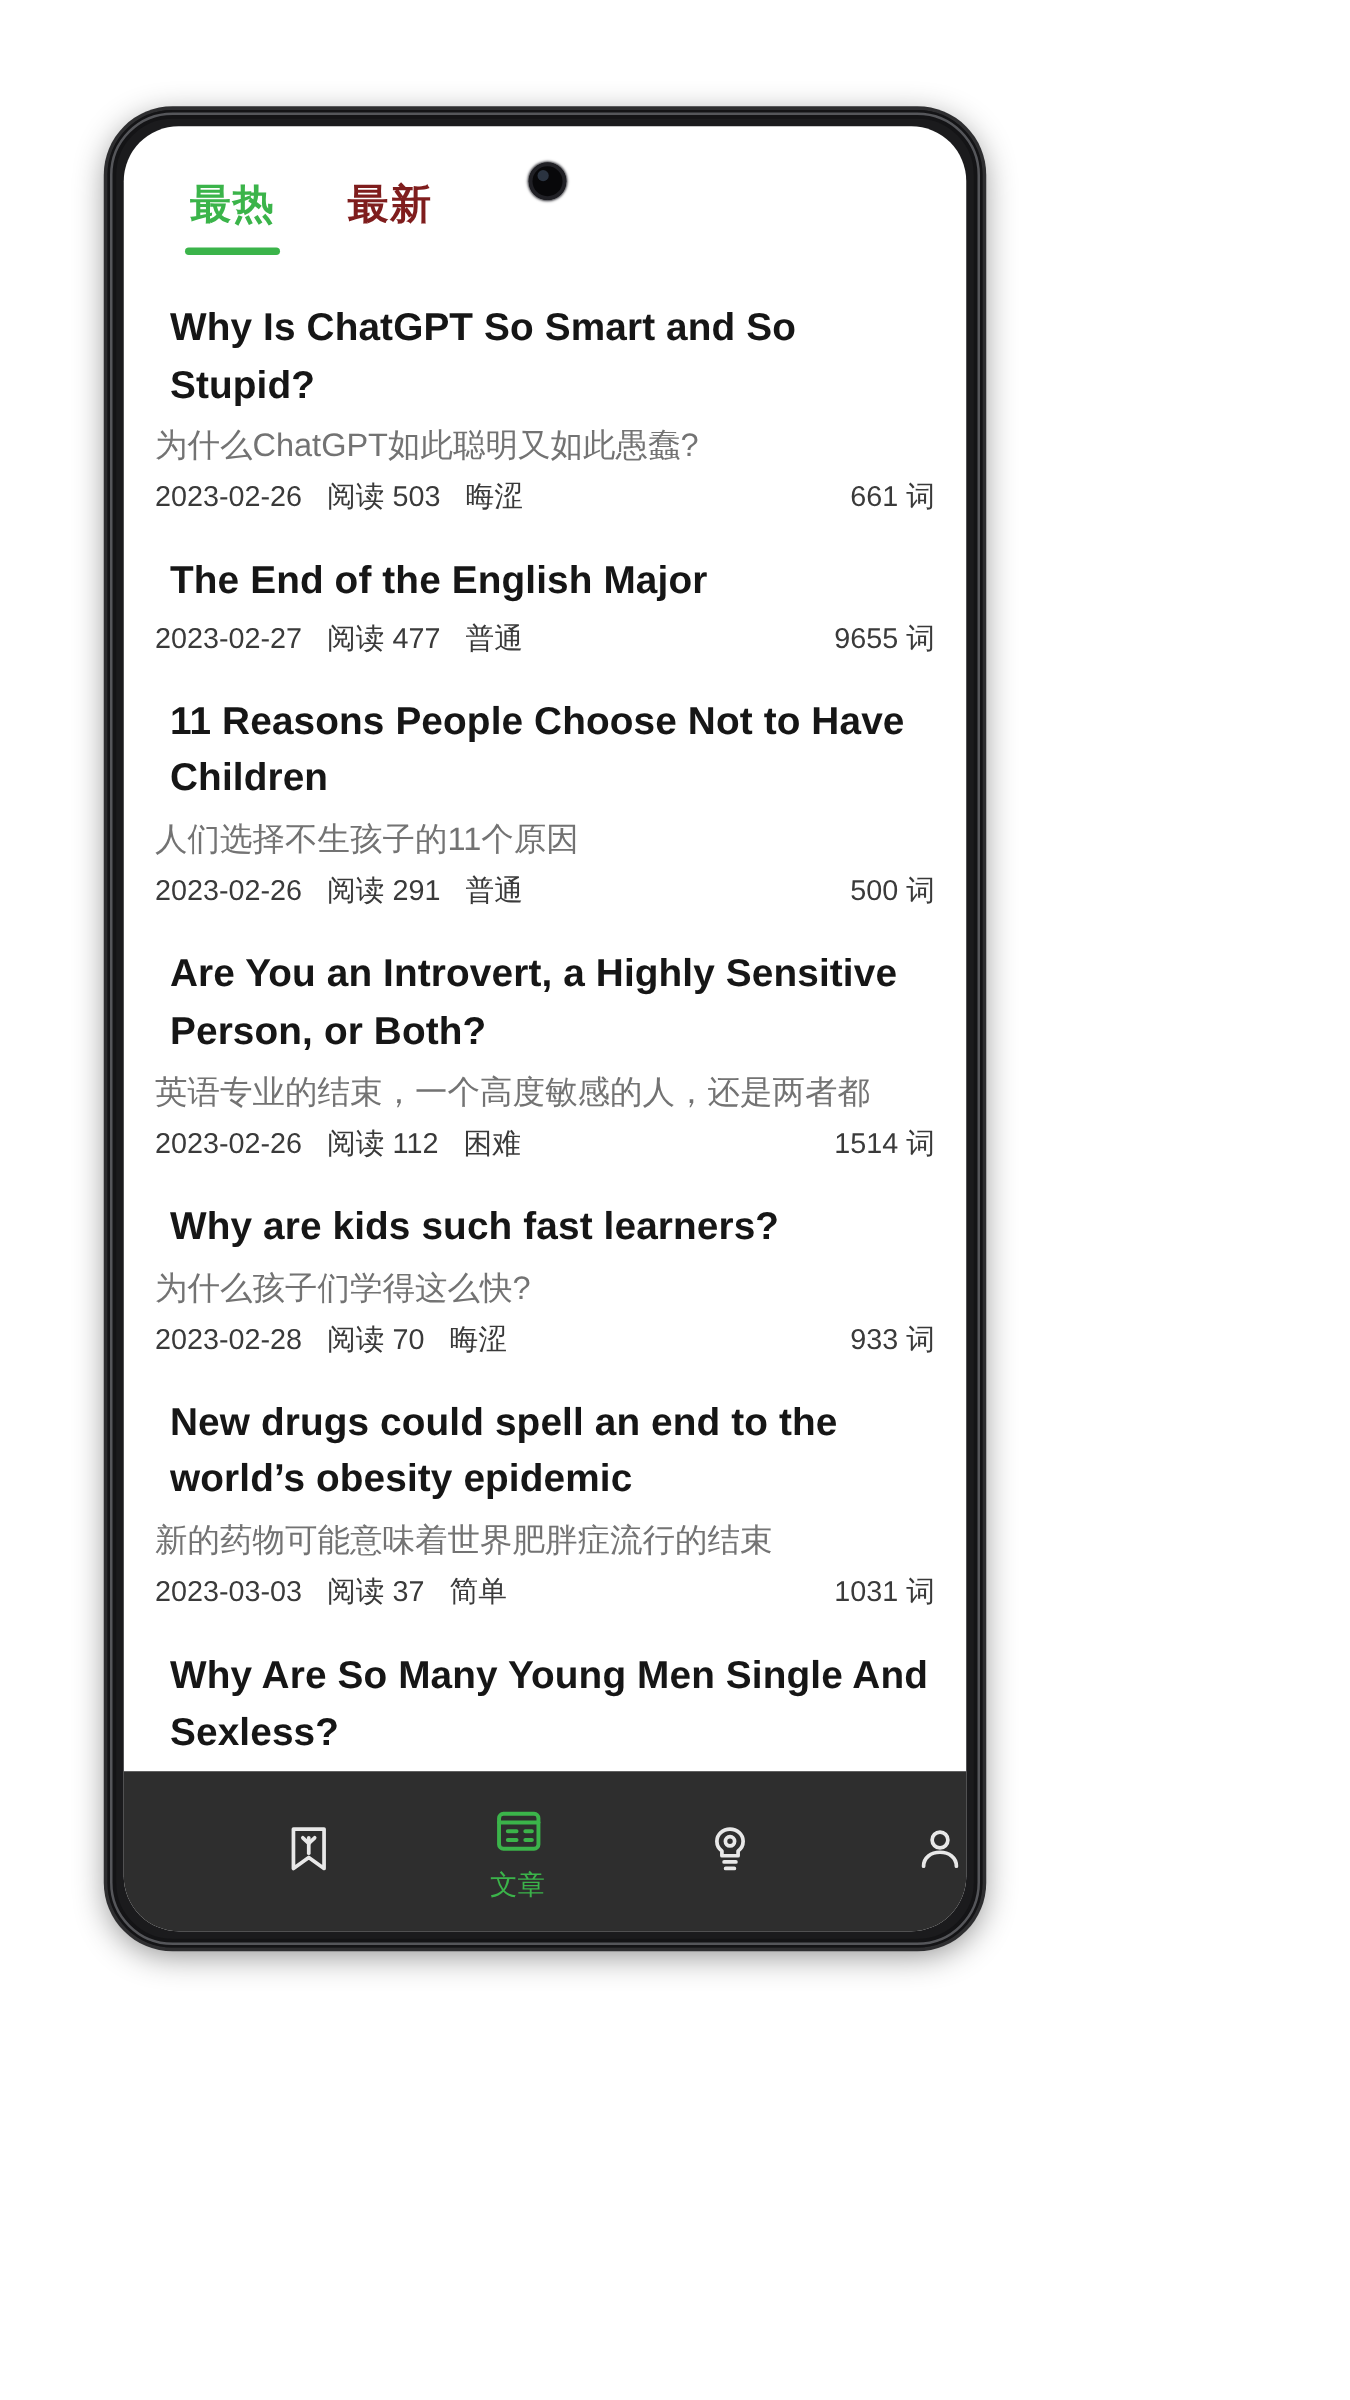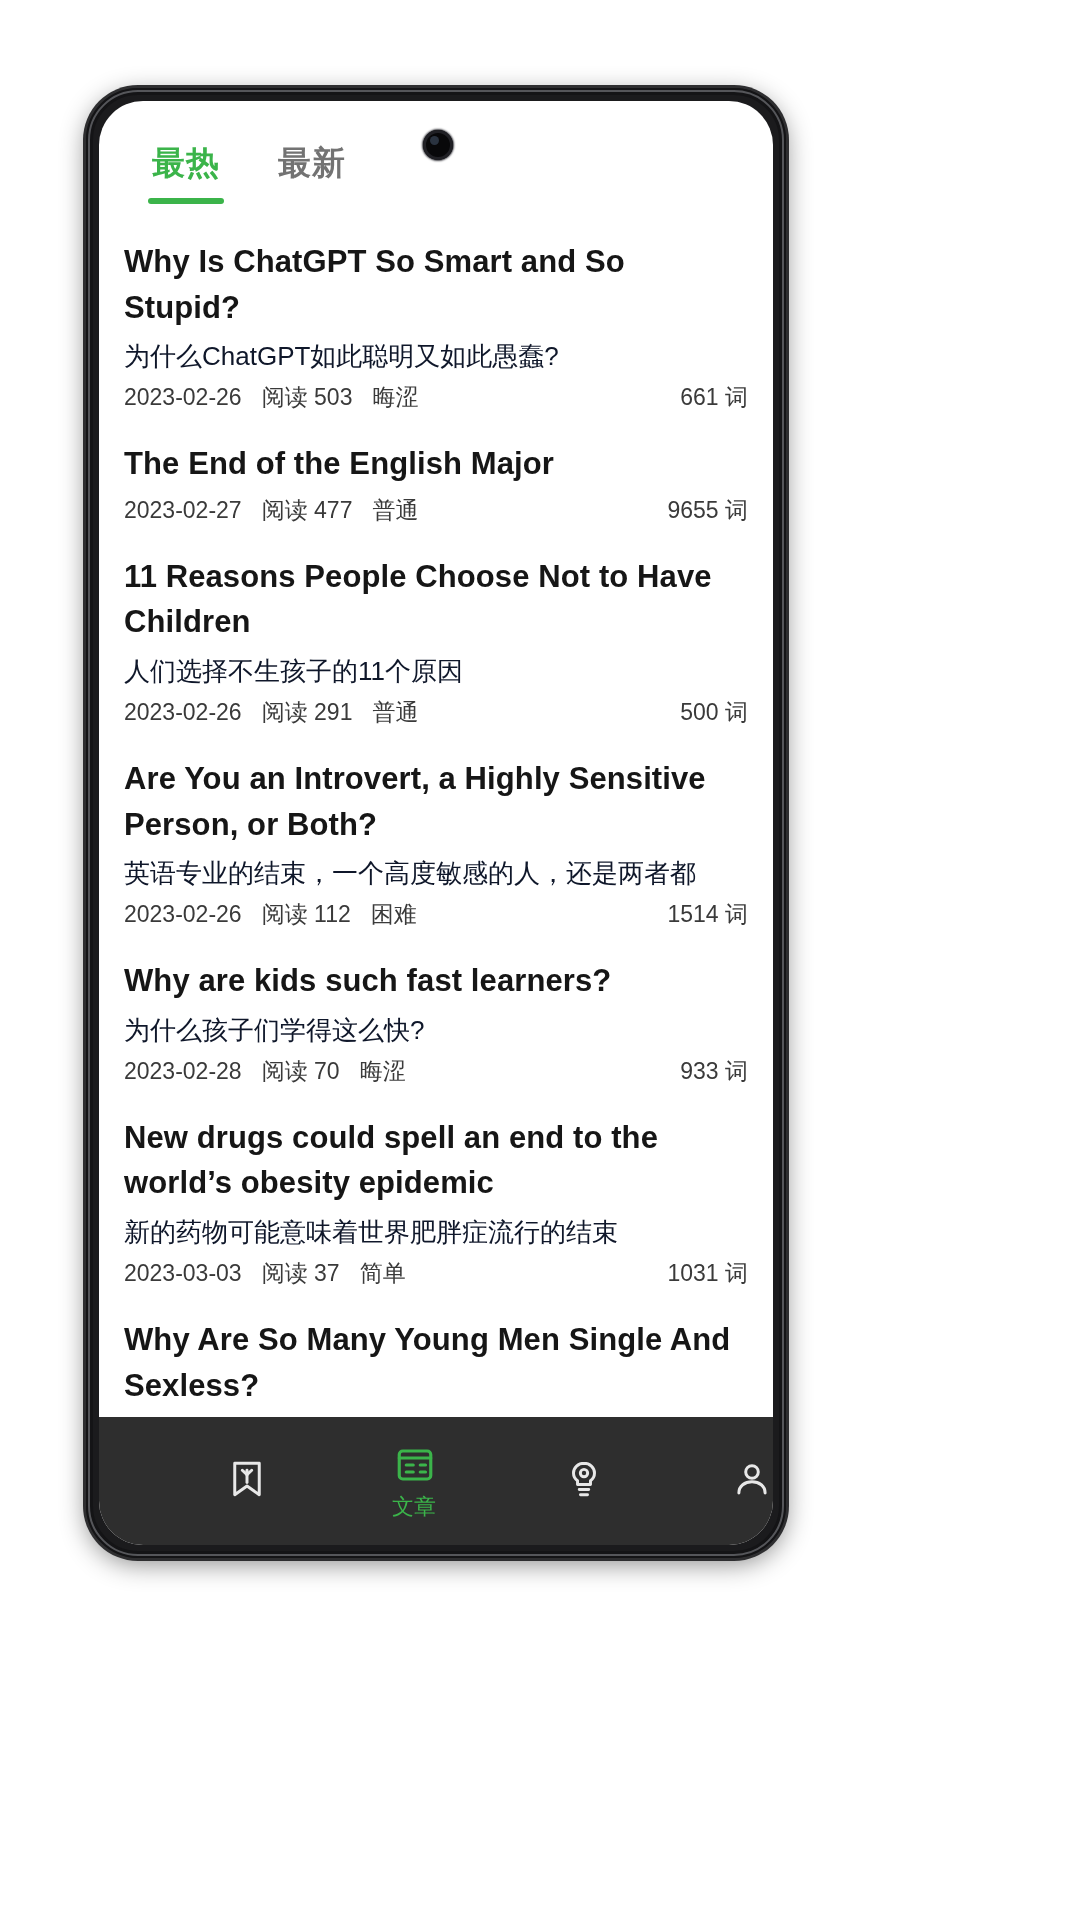--- a/index.html
+++ b/index.html
@@ -79,21 +79,21 @@
     display: flex;
     align-items: flex-start;
     padding-left: 39px;
     gap: 30px;
   }
   .tab {
     position: relative;
     font-size: 33px;
     font-weight: bold;
     padding: 4px 14px 18px 14px;
-    color: #737373;
+    color: #7f1d1d;
     letter-spacing: 1px;
   }
   .tab.active { color: #3bb44a; }
   .tab.active::after {
     content: "";
     position: absolute;
     left: 10px; right: 10px; bottom: 0;
     height: 6px;
     background: #3bb44a;
     border-radius: 3px;
@@ -109,24 +109,25 @@
   }
   .article {
     padding: 18px 0 10px 0;
   }
   .a-title {
     font-size: 31px;
     font-weight: bold;
     color: #161616;
     line-height: 1.47;
     letter-spacing: .1px;
+    margin-left: 12px;
   }
   .a-sub {
     font-size: 26px;
-    color: #0f172a;
+    color: #737373;
     margin-top: 9px;
     line-height: 1.35;
   }
   .a-meta {
     display: flex;
     align-items: baseline;
     margin-top: 8px;
     font-size: 23px;
     color: #3a3a3a;
   }

